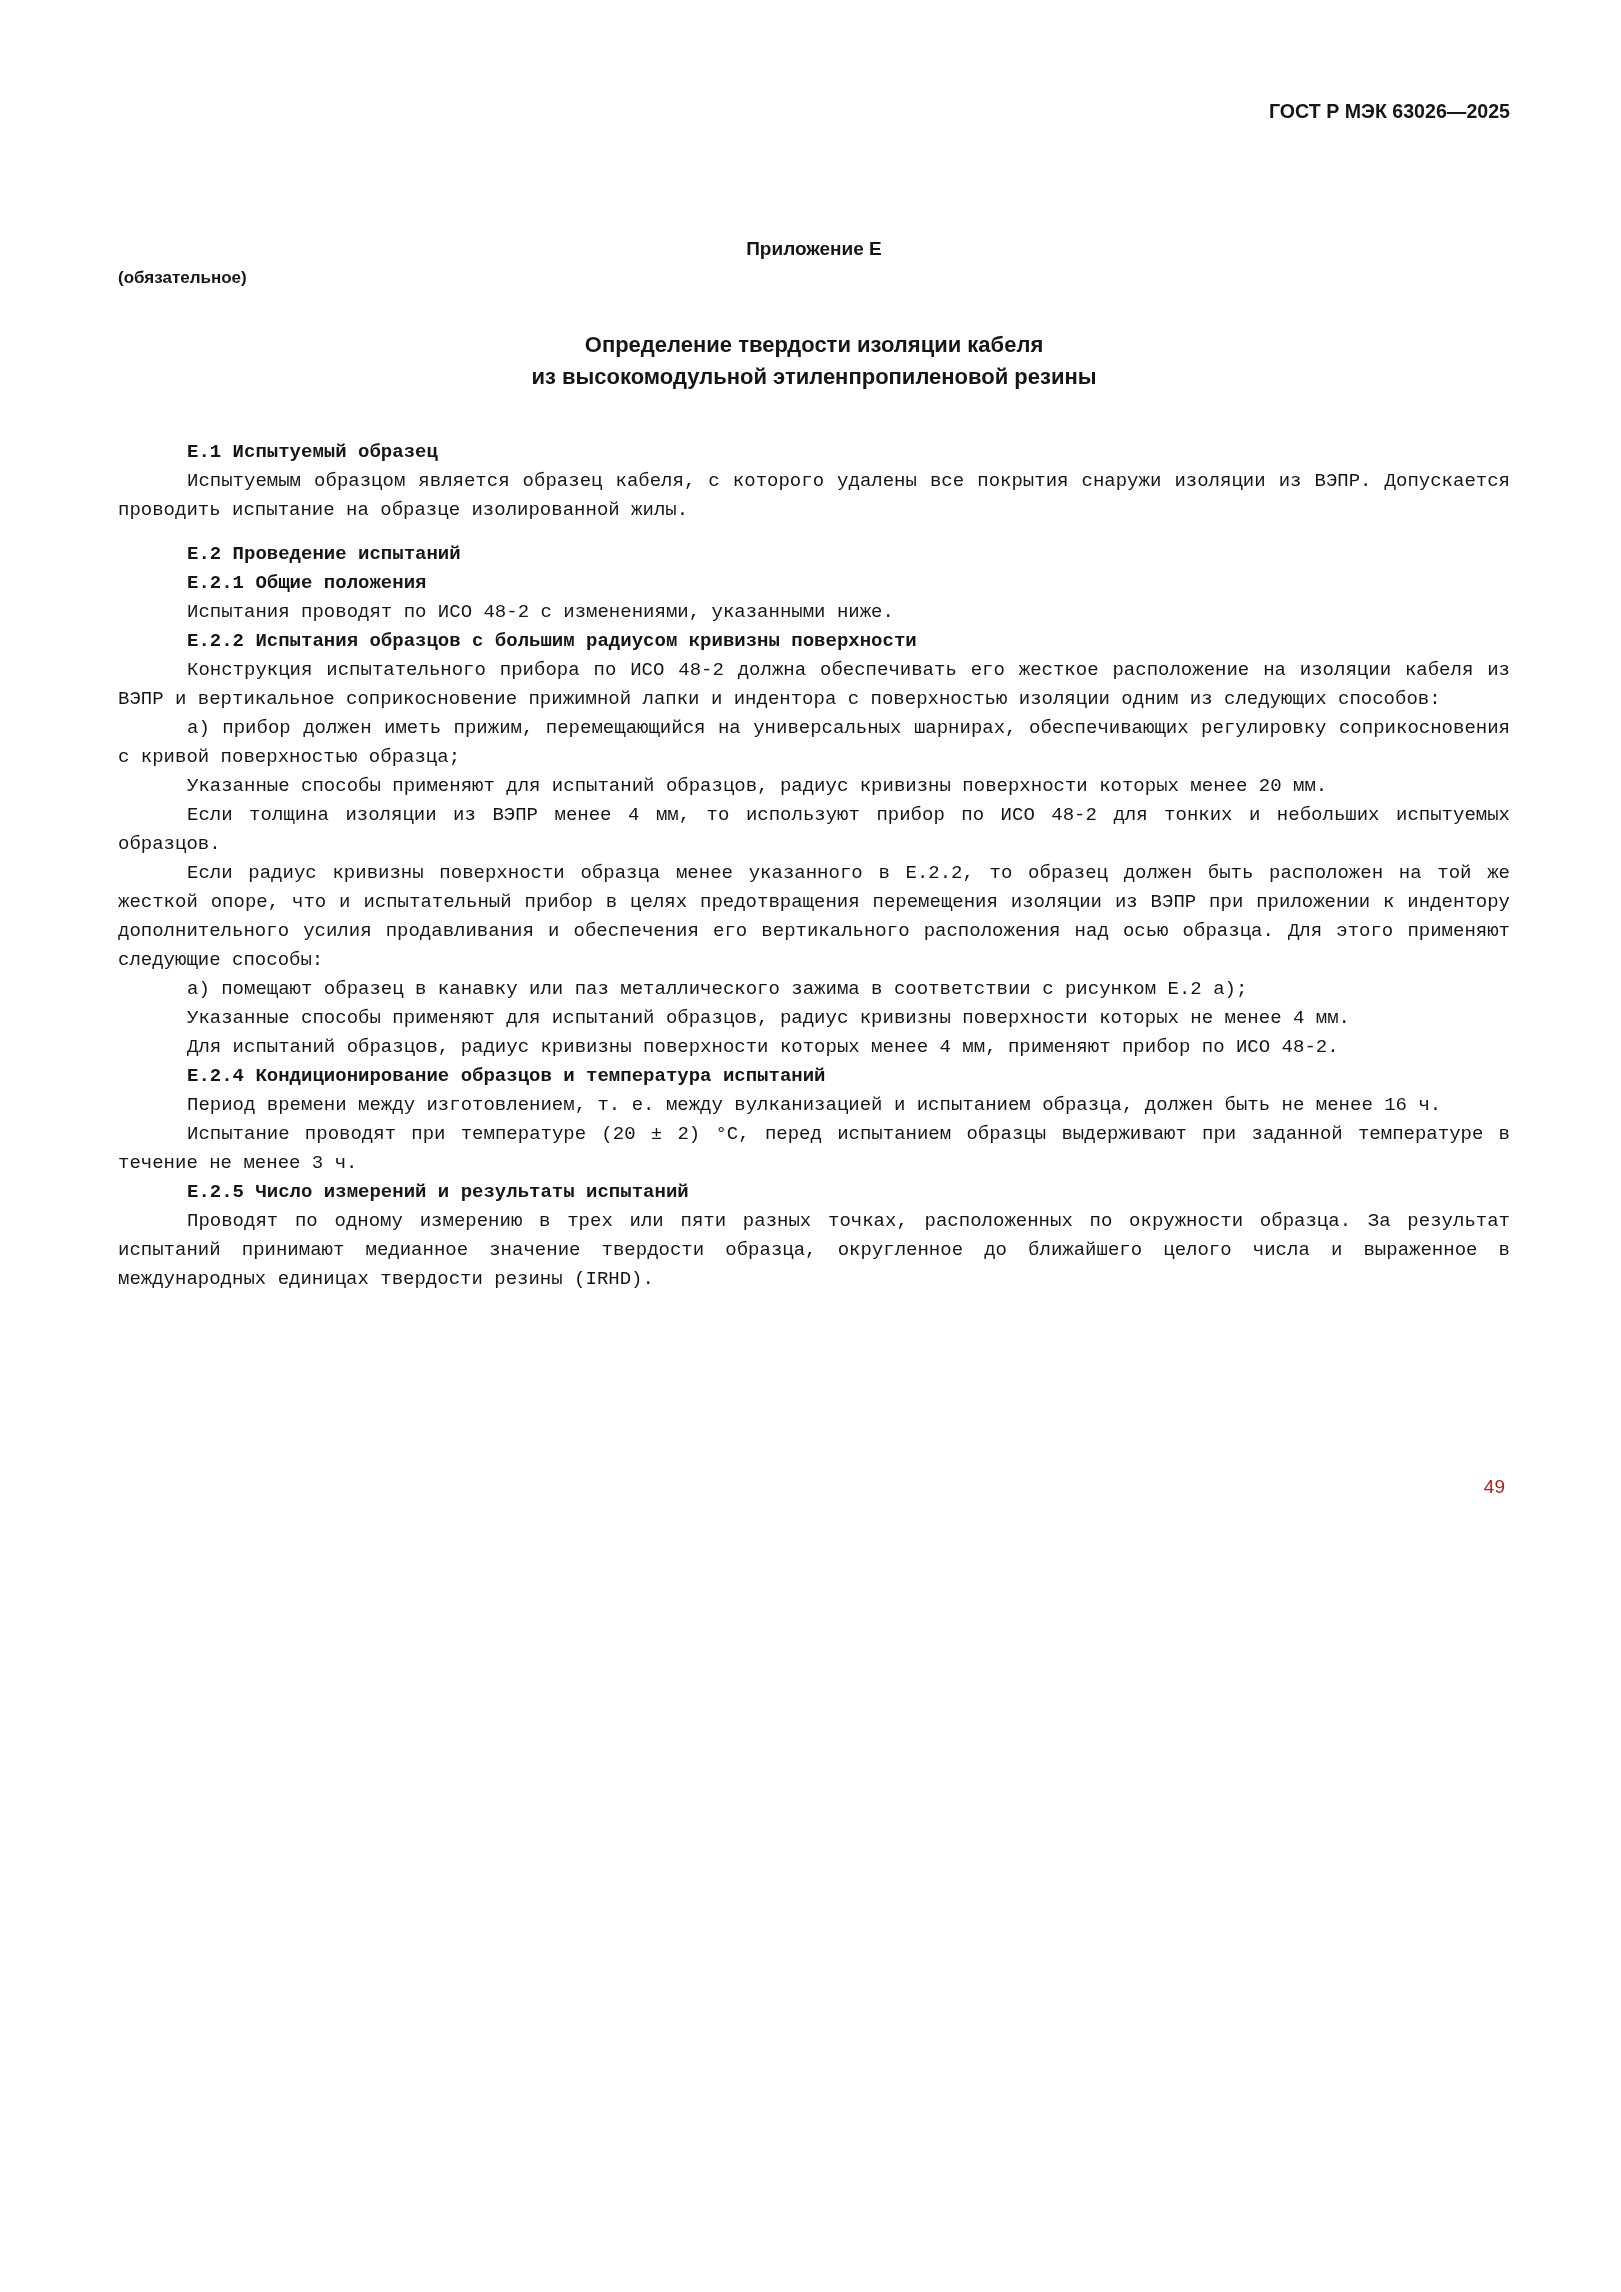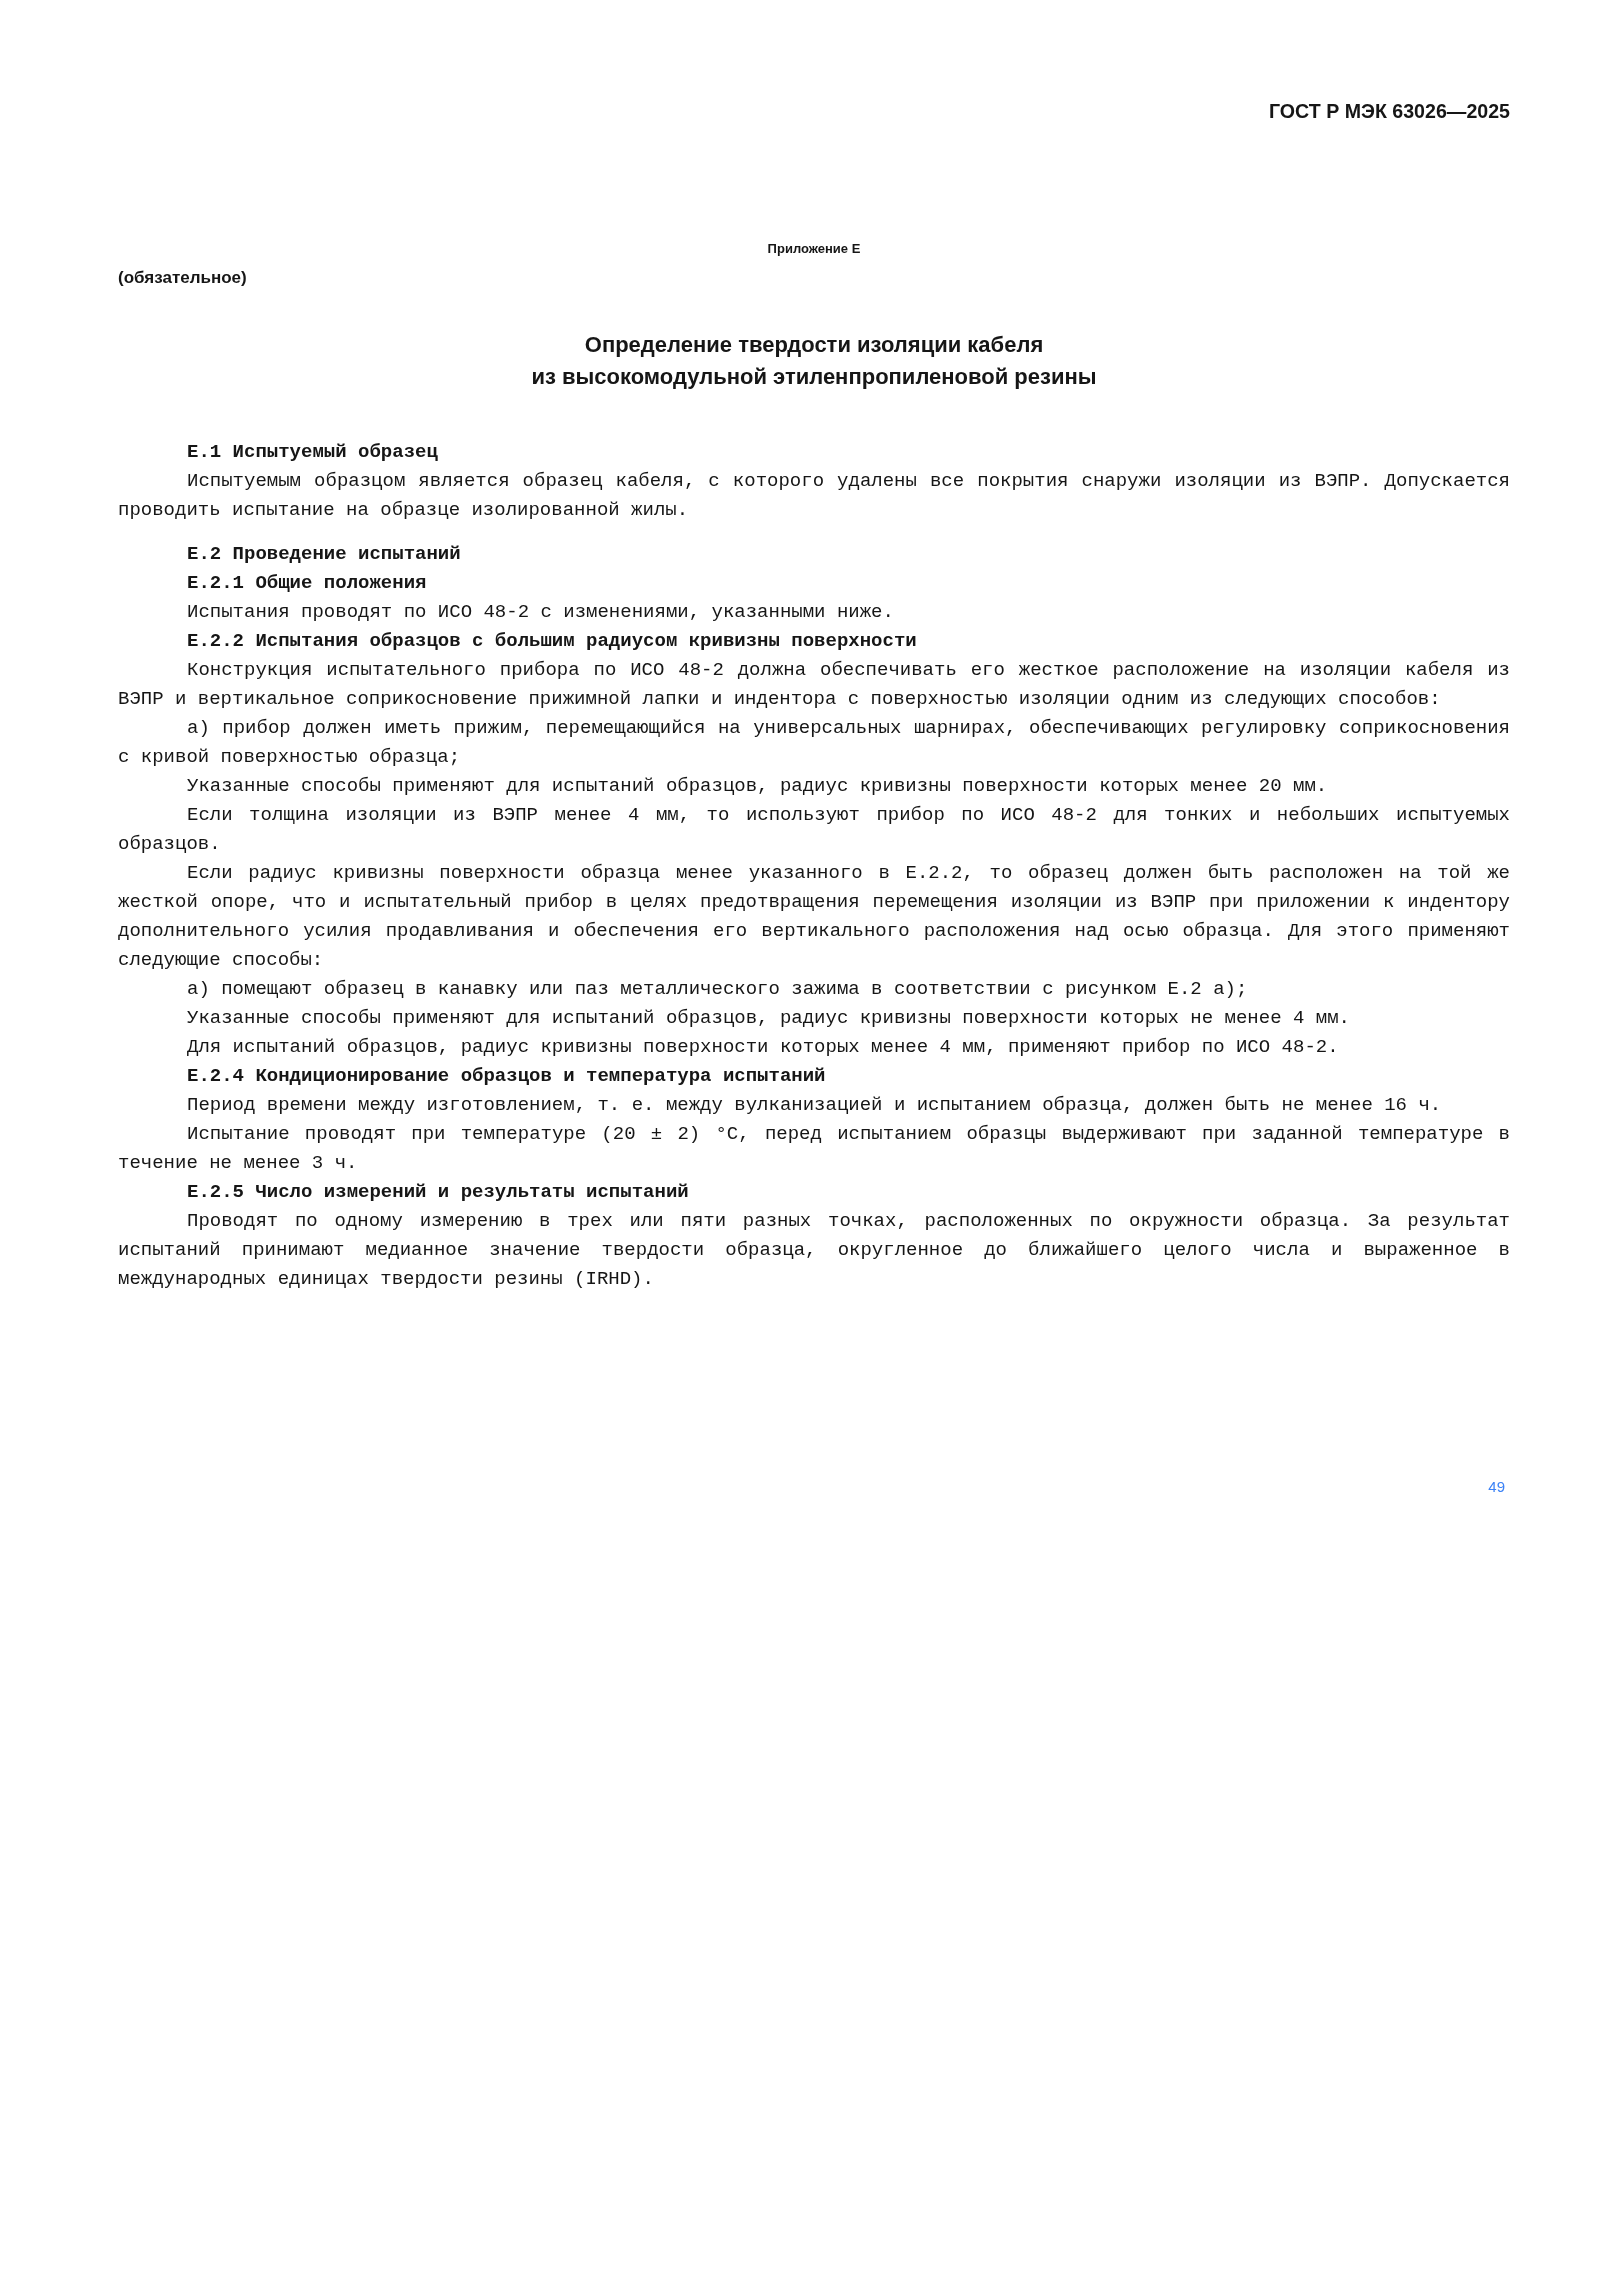--- a/index.html
+++ b/index.html
@@ -27,21 +27,21 @@
     text-align: right;
     font-weight: 700;
     font-size: 19.6px;
     line-height: 23.5px;
     margin: 0;
   }
   .annex-label {
     margin-top: 110px;
     text-align: center;
     font-weight: 700;
-    font-size: 13px;
+    font-size: 19px;
     line-height: 29px;
   }
   .annex-qualifier {
     text-align: left;
     font-weight: 700;
     font-size: 17px;
     line-height: 29px;
   }
   .main-title {
     margin-top: 37px;
@@ -69,23 +69,23 @@
   }
   .para {
     margin: 0;
     text-indent: 69px;
     text-align: justify;
   }
   .page-number {
     position: absolute;
     right: 116px;
     bottom: 129px;
-    font-size: 15px;
+    font-size: 19px;
     line-height: 23.5px;
-    color: #3b82f6;
+    color: #b91c1c;
   }
 </style>
 </head>
 <body>
 
 <div class="page">
   <div class="content">
 
     <div class="doc-header">ГОСТ Р МЭК 63026—2025</div>
 

